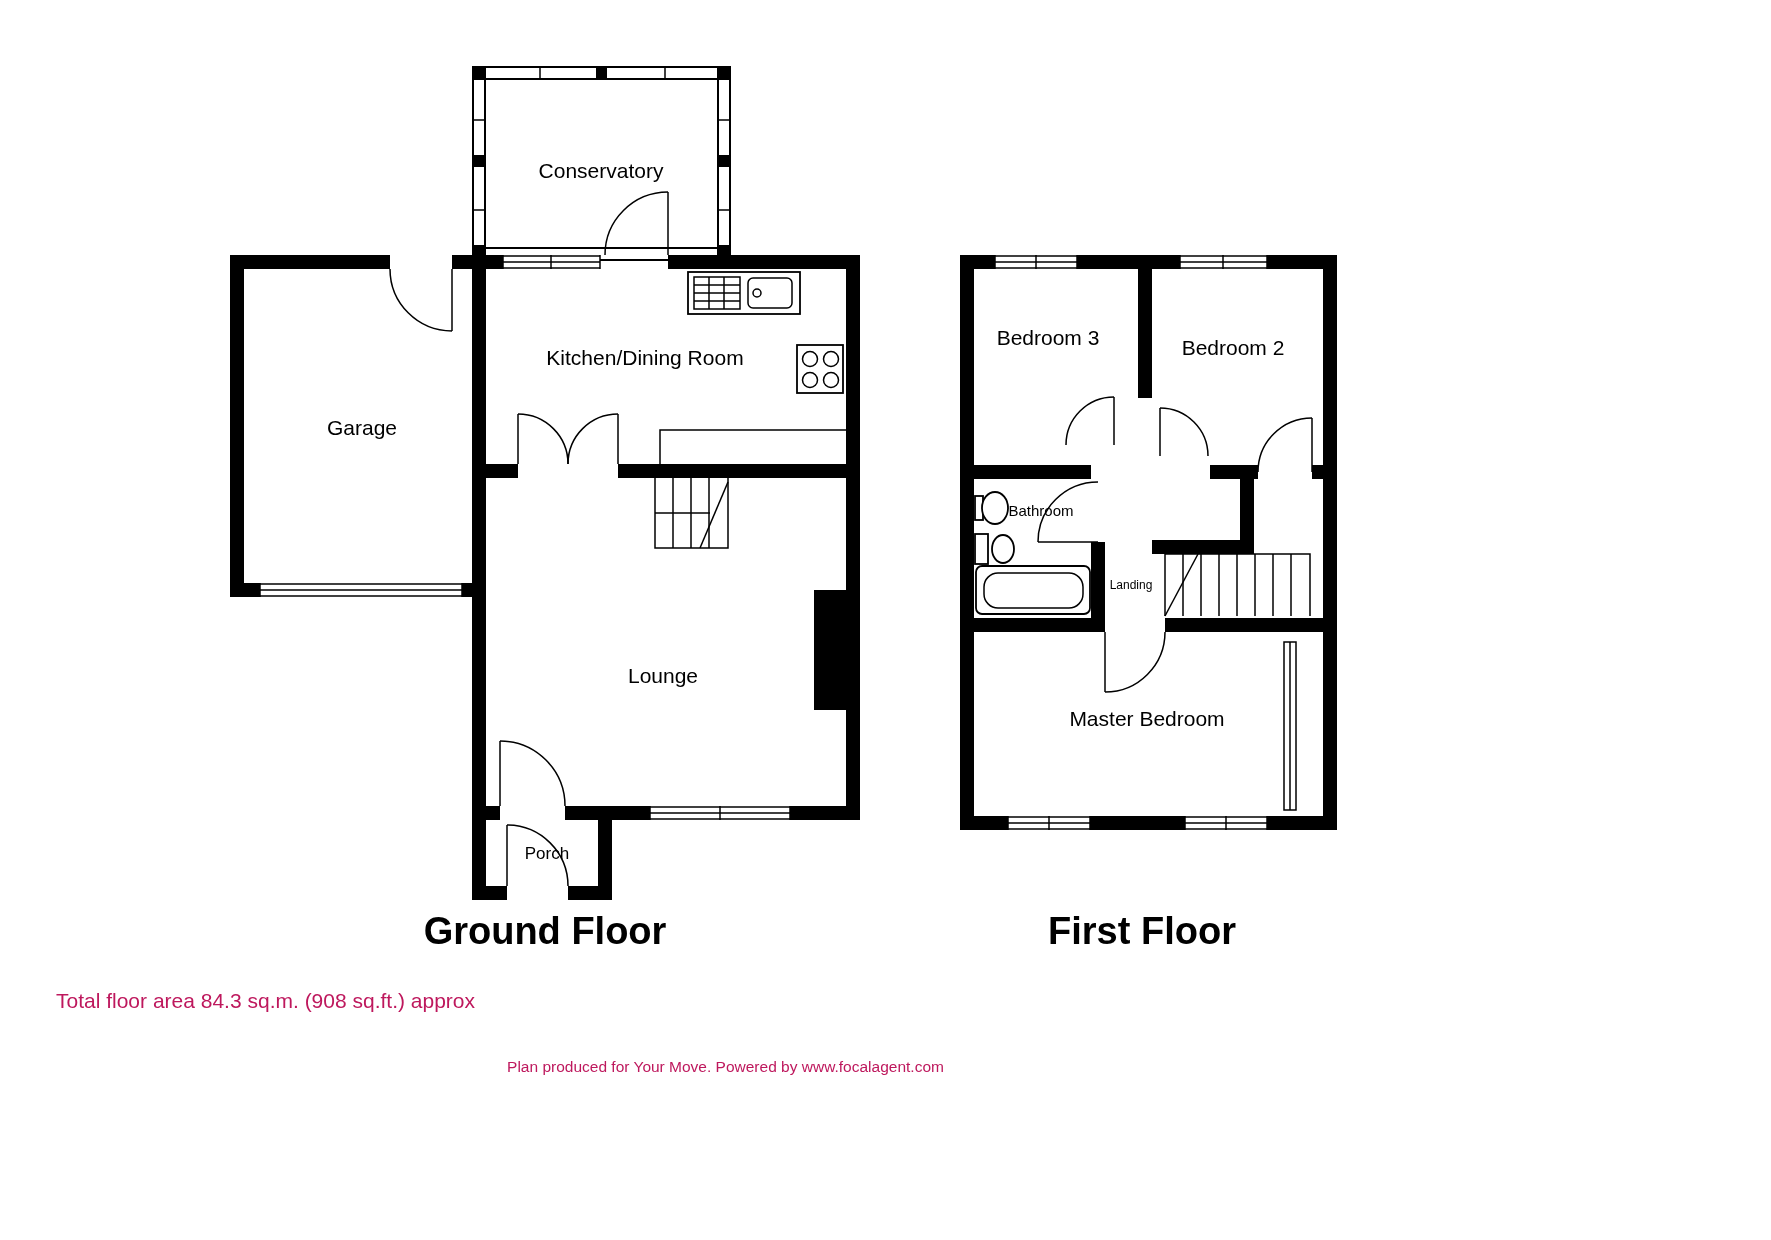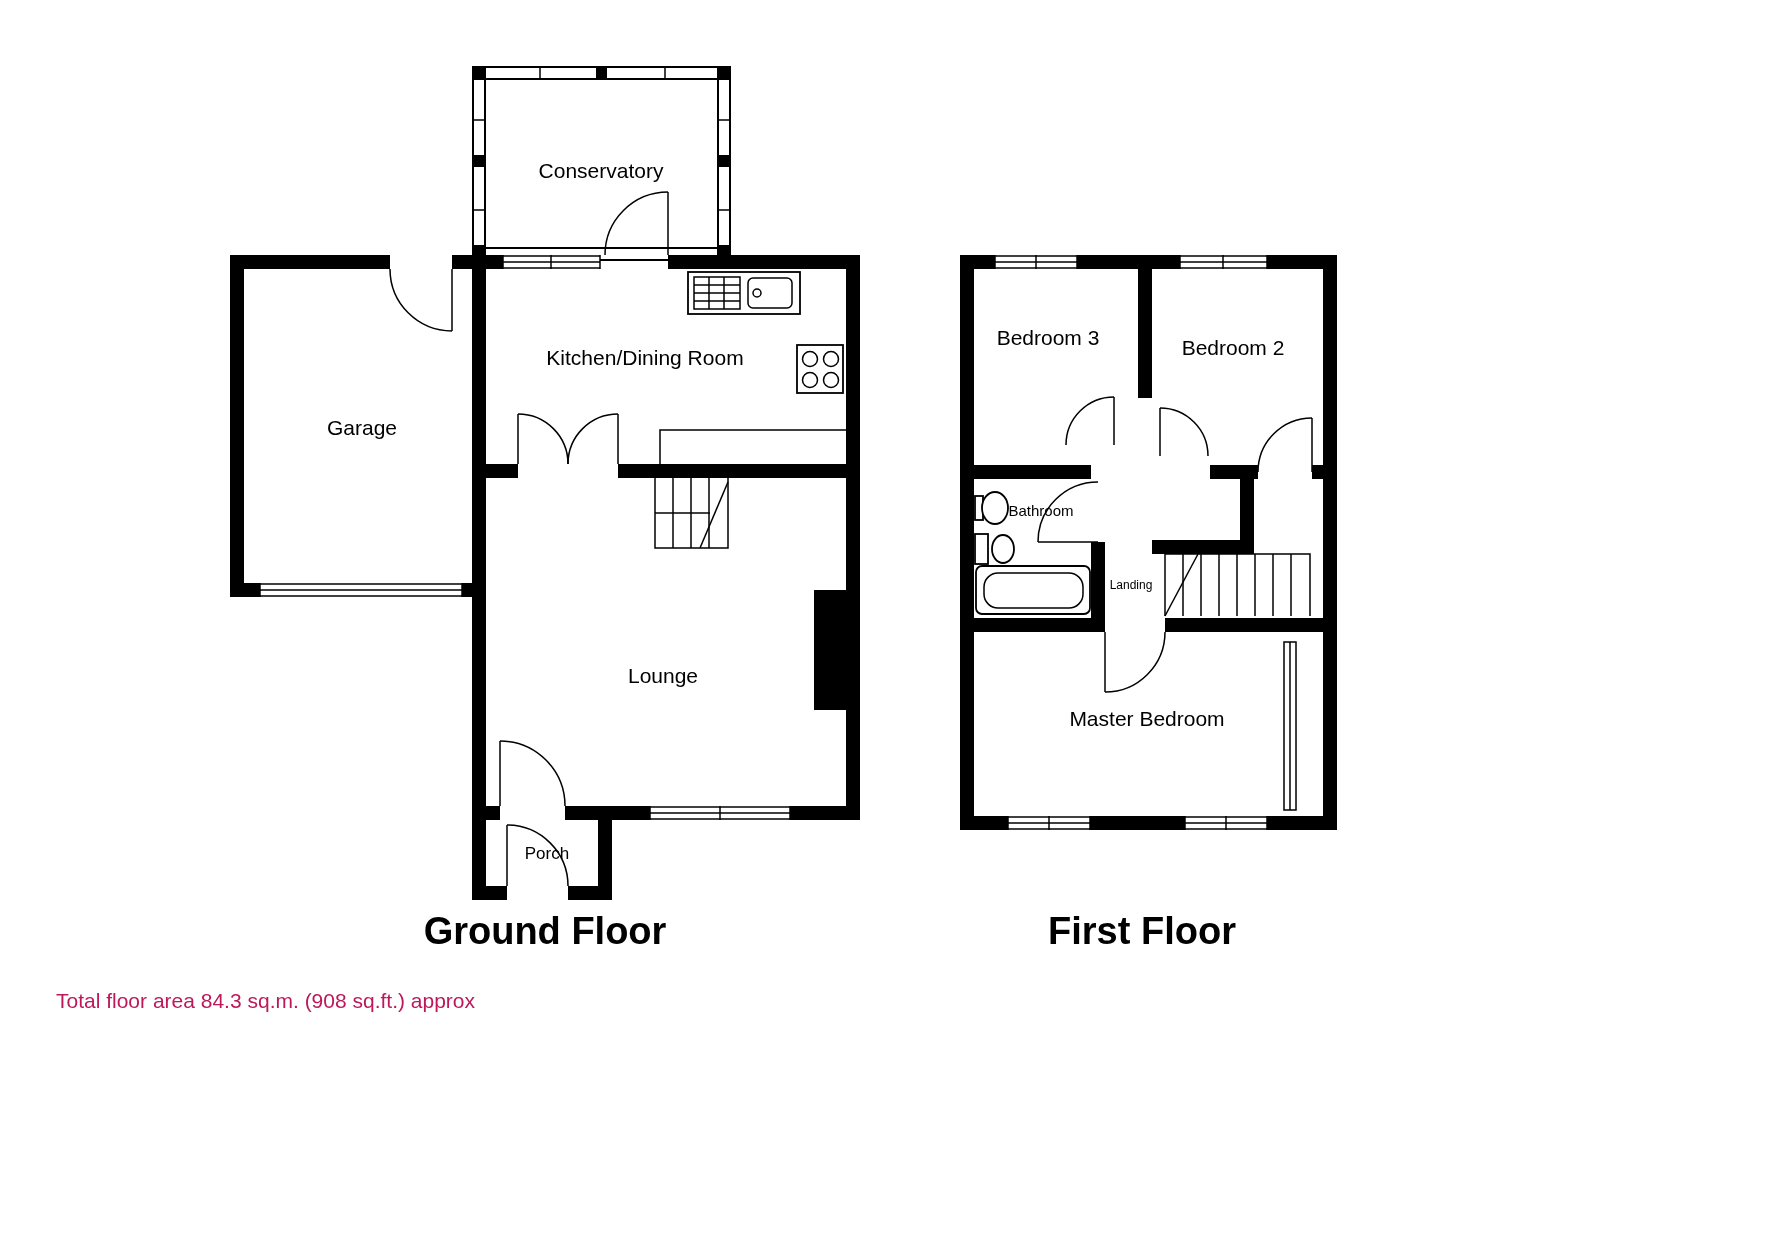--- a/index.html
+++ b/index.html
@@ -279,14 +279,15 @@
     <text class="room-label" x="1147" y="726" text-anchor="middle">Master Bedroom</text>
     <text class="floor-title" x="1142" y="944" text-anchor="middle">First Floor</text>
   </g>
 </svg>
 
 <div class="footer-total">Total floor area 84.3 sq.m. (908 sq.ft.) approx</div>
 
 <div class="footer-disclaimer">
 </div>
 
+<div class="footer-produced">Plan produced for Your Move. Powered by www.focalagent.com</div>
 
 </div>
 
 </body></html>

